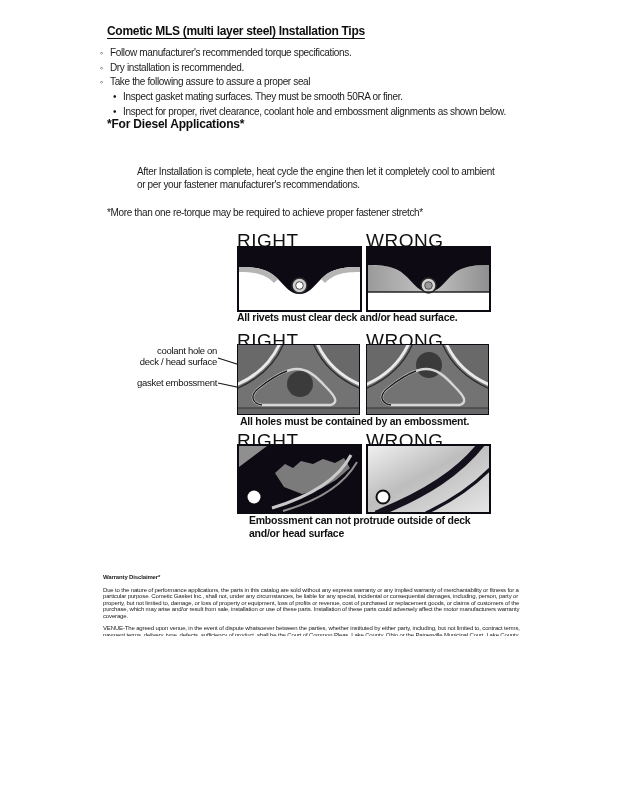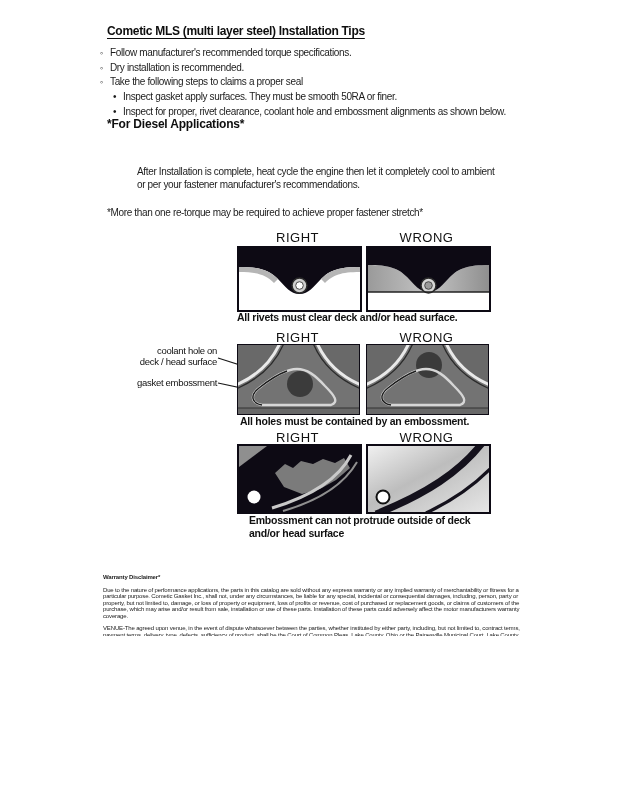--- a/index.html
+++ b/index.html
@@ -19,21 +19,21 @@
   .b-row.sub { padding-left:13px; }
   .b-row.sub .b-marker { font-size:10px; }
 
   .diesel-heading { position:absolute; left:107px; top:117px; font-size:12px; font-weight:bold; letter-spacing:-0.2px; color:#0e0e0e; }
   .body-lines { position:absolute; left:107px; font-size:10px; letter-spacing:-0.35px; }
   .body-lines div { height:13.4px; line-height:13.4px; white-space:nowrap; }
   .p1 { top:136px; }
   .p2 { top:165px;margin-left:30px; }
   .retorque-note { position:absolute; left:107px; top:207px; font-size:10px; letter-spacing:-0.35px; white-space:nowrap; }
 
-  .dlabel { position:absolute; width:121px; text-align:center; font-size:13px; letter-spacing:0.5px; color:#111; }
+  .dlabel { position:absolute; width:121px; font-size:19px; letter-spacing:0.5px; color:#111; }
   .panel { position:absolute; width:121px; border:2px solid #0d0a14; box-sizing:content-box; line-height:0; background:#fff; }
   .panel svg { display:block; }
   .caption { position:absolute; font-size:10.5px; font-weight:bold; letter-spacing:-0.25px; color:#111; white-space:nowrap; }
   .caption div { height:12.5px; line-height:12.5px; white-space:nowrap;padding-left:12px; }
 
   .annot { position:absolute; width:112px; text-align:right; font-size:9.5px; letter-spacing:-0.3px; color:#111; }
   .annot div { height:11px; line-height:11px; white-space:nowrap; }
   .leader-svg { position:absolute; left:110px; top:340px; width:200px; height:60px; }
 
   .legal { position:absolute; left:103px; top:574px; width:421px; font-size:6px; line-height:6.5px; letter-spacing:-0.15px; color:#222; }
@@ -53,25 +53,25 @@
     <div class="b-row">
       <span class="b-marker">◦</span>
       <span>Follow manufacturer's recommended torque specifications.</span>
     </div>
     <div class="b-row">
       <span class="b-marker">◦</span>
       <span>Dry installation is recommended.</span>
     </div>
     <div class="b-row">
       <span class="b-marker">◦</span>
-      <span>Take the following steps to claims a proper seal</span>
+      <span>Take the following assure to assure a proper seal</span>
     </div>
     <div class="b-row sub">
       <span class="b-marker">•</span>
-      <span>Inspect gasket apply surfaces.  They must be smooth 50RA or finer.</span>
+      <span>Inspect gasket mating surfaces.  They must be smooth 50RA or finer.</span>
     </div>
     <div class="b-row sub">
       <span class="b-marker">•</span>
       <span>Inspect for proper, rivet clearance, coolant hole and embossment alignments as shown below.</span>
     </div>
   </div>
 
   <div class="diesel-heading">*For Diesel Applications*</div>
   <div class="body-lines p2">
       <div>After Installation is complete, heat cycle the engine then let it completely cool to ambient</div>

